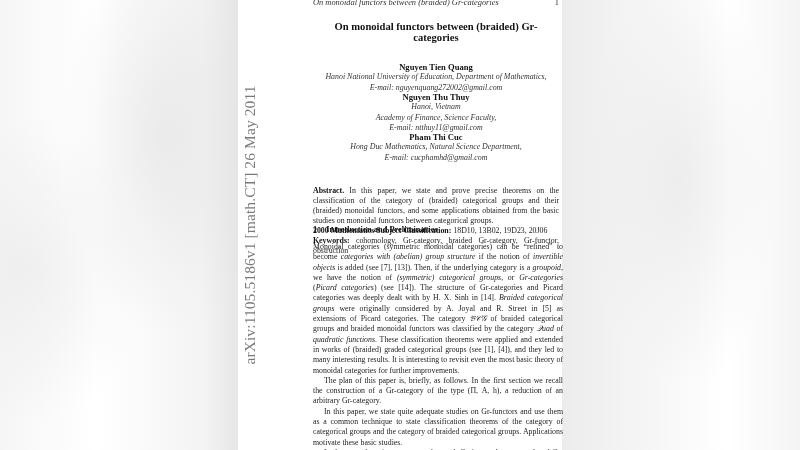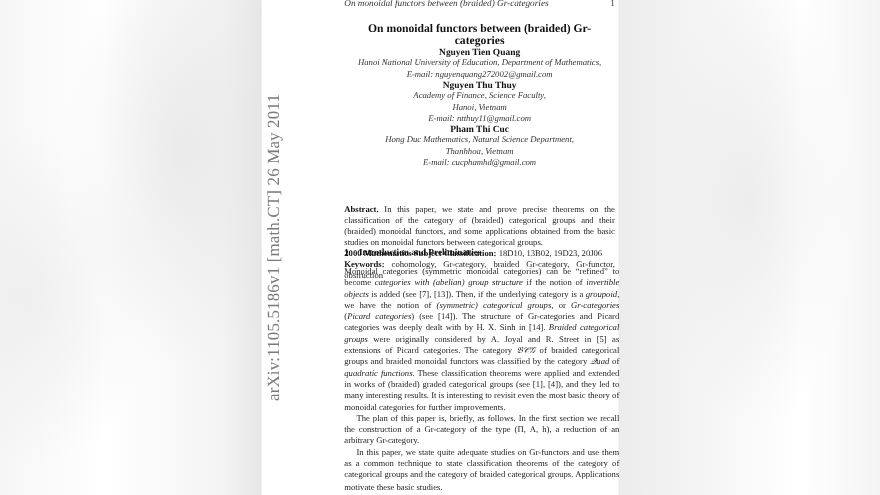--- a/index.html
+++ b/index.html
@@ -36,21 +36,21 @@
   .running-head {
     position:absolute; left:313px; top:-2px; width:246px;
     font-style:italic; font-size:8.4px; color:#333;
   }
   .running-head .pg { position:absolute; right:0; top:0; font-style:normal; }
   .title {
     position:absolute; left:313px; top:21px; width:246px; text-align:center;
     font-weight:bold; font-size:10.6px; color:#111;
   }
   .author-block { position:absolute; left:313px; width:246px; text-align:center; line-height:10.3px; }
-  .author-name { font-weight:bold; font-size:8.6px; color:#111; }
+  .author-name { font-weight:bold; font-size:8.6px; color:#111;margin-top:20px; }
   .author-line { font-style:italic; font-size:7.9px; color:#333; }
   .abstract {
     position:absolute; left:313px; top:154px; width:246px;
     font-size:7.85px; line-height:10px; text-align:justify; color:#222;margin-top:32px;
   }
   .abstract b { color:#111; }
   .section-head {
     position:absolute; left:313px; top:225px; font-weight:bold; font-size:8.4px; color:#111;text-align:right;
   }
   .section-head .num { margin-right:7px; }
@@ -80,29 +80,28 @@
 <div class="title">On monoidal functors between (braided) Gr-categories</div>
 
 <div class="author-block" style="top:42px;">
   <div class="author-name">Nguyen Tien Quang</div>
   <div class="author-line">Hanoi National University of Education, Department of Mathematics,</div>
   <div class="author-line">E-mail: nguyenquang272002@gmail.com</div>
 </div>
 
 <div class="author-block" style="top:72px;">
   <div class="author-name">Nguyen Thu Thuy</div>
+  <div class="author-line">Hanoi, Vietnam</div>
   <div class="author-line">Academy of Finance, Science Faculty,</div>
-  <div class="author-line">Hanoi, Vietnam</div>
   <div class="author-line">E-mail: ntthuy11@gmail.com</div>
 </div>
 
 <div class="author-block" style="top:112px;">
   <div class="author-name">Pham Thi Cuc</div>
   <div class="author-line">Hong Duc Mathematics, Natural Science Department,</div>
-  <div class="author-line">Thanhhoa, Vietnam</div>
   <div class="author-line">E-mail: cucphamhd@gmail.com</div>
 </div>
 
 <div class="abstract">
   <div>
     <b>Abstract.</b>
     <span>In this paper, we state and prove precise theorems on the classification of the category of (braided) categorical groups and their (braided) monoidal functors, and some applications obtained from the basic studies on monoidal functors between categorical groups.</span>
   </div>
   <div>
     <b>2000 Mathematics Subject Classification:</b>

